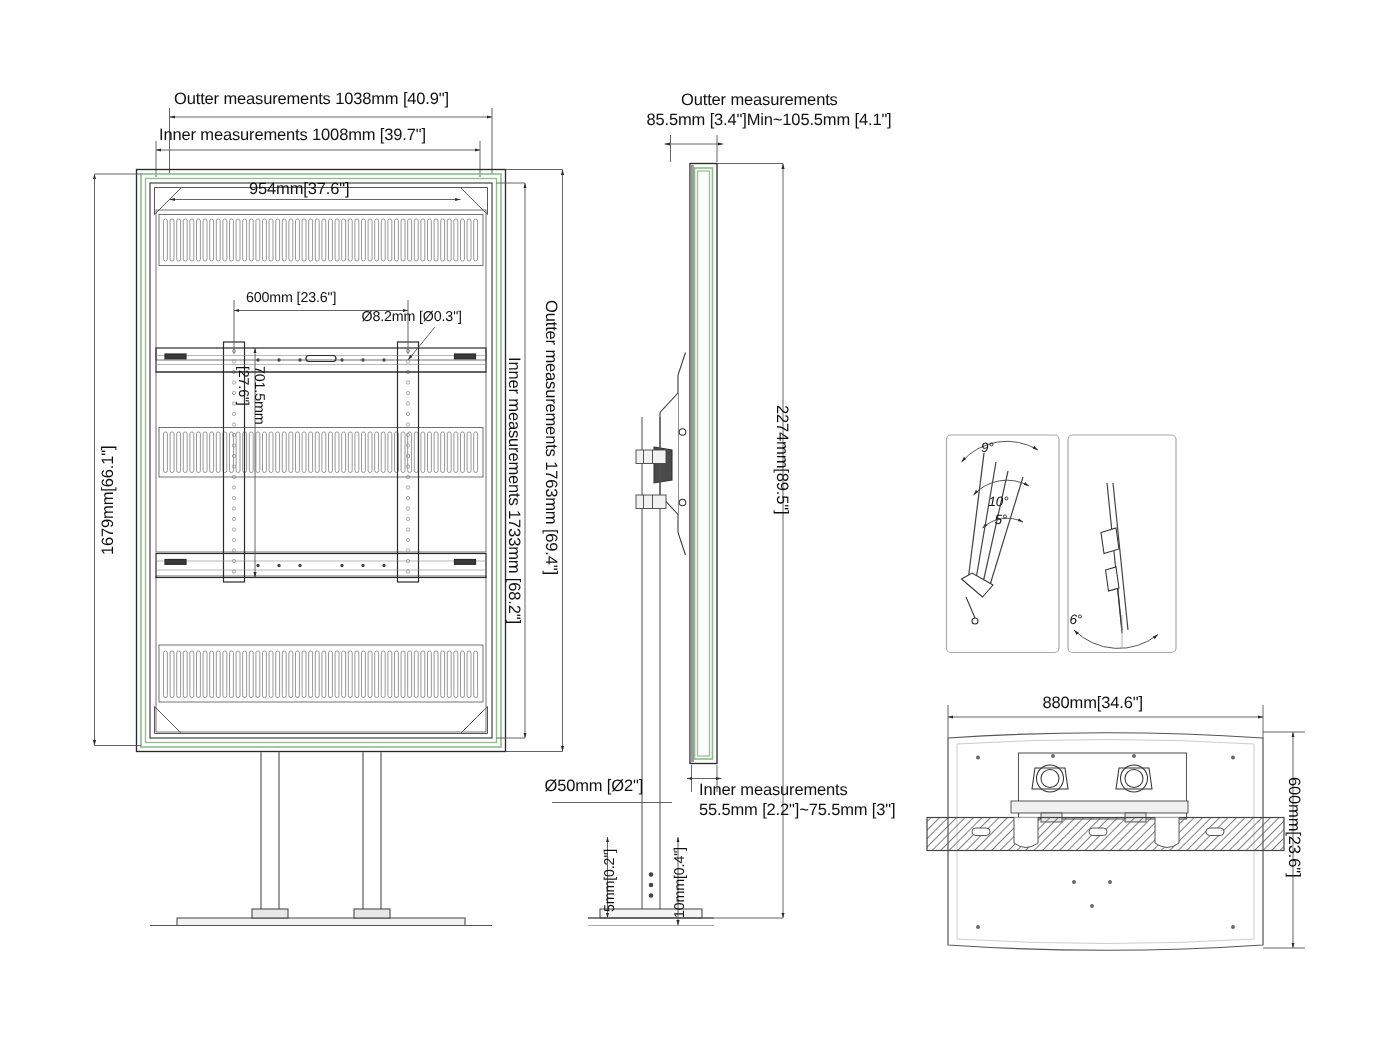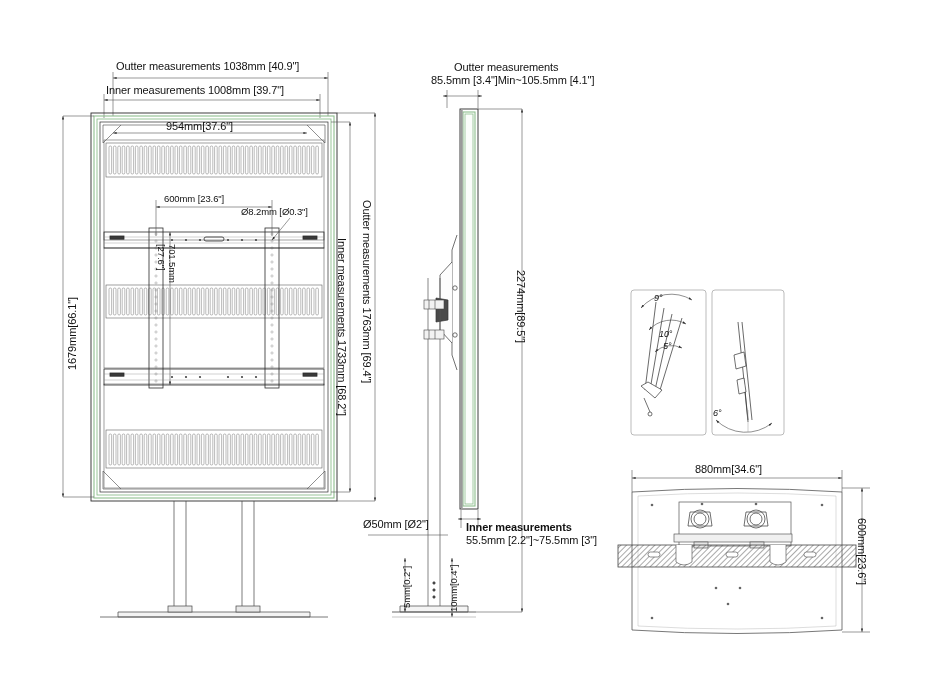--- a/index.html
+++ b/index.html
@@ -561,21 +561,21 @@
   <div class="lbl sm" style="left:241px; top:206px;">Ø8.2mm [Ø0.3"]</div>
 
   <div class="lbl" style="left:431px; top:61px;margin-left:23px;">Outter measurements</div>
 
   <div class="lbl" style="left:431px; top:74px;">85.5mm [3.4"]Min~105.5mm [4.1"]</div>
 
   <div class="lbl rotR" style="left:527px; top:270px;">2274mm[89.5"]</div>
 
   <div class="lbl" style="left:363px; top:518px;">Ø50mm [Ø2"]</div>
 
-  <div class="lbl" style="left:466px; top:521px;font-weight:bold;">Inner measurements</div>
+  <div class="lbl" style="left:466px; top:521px;">Inner measurements</div>
 
   <div class="lbl" style="left:466px; top:534px;">55.5mm [2.2"]~75.5mm [3"]</div>
 
   <div class="lbl sm rotL" style="left:401px; top:608px;">5mm[0.2"]</div>
 
   <div class="lbl sm rotL" style="left:448px; top:612px;">10mm[0.4"]</div>
 
   <div class="lbl ang" style="left:654px; top:293px;">9°</div>
 
   <div class="lbl ang" style="left:659px; top:317px;margin-top:12px;">10°</div>

